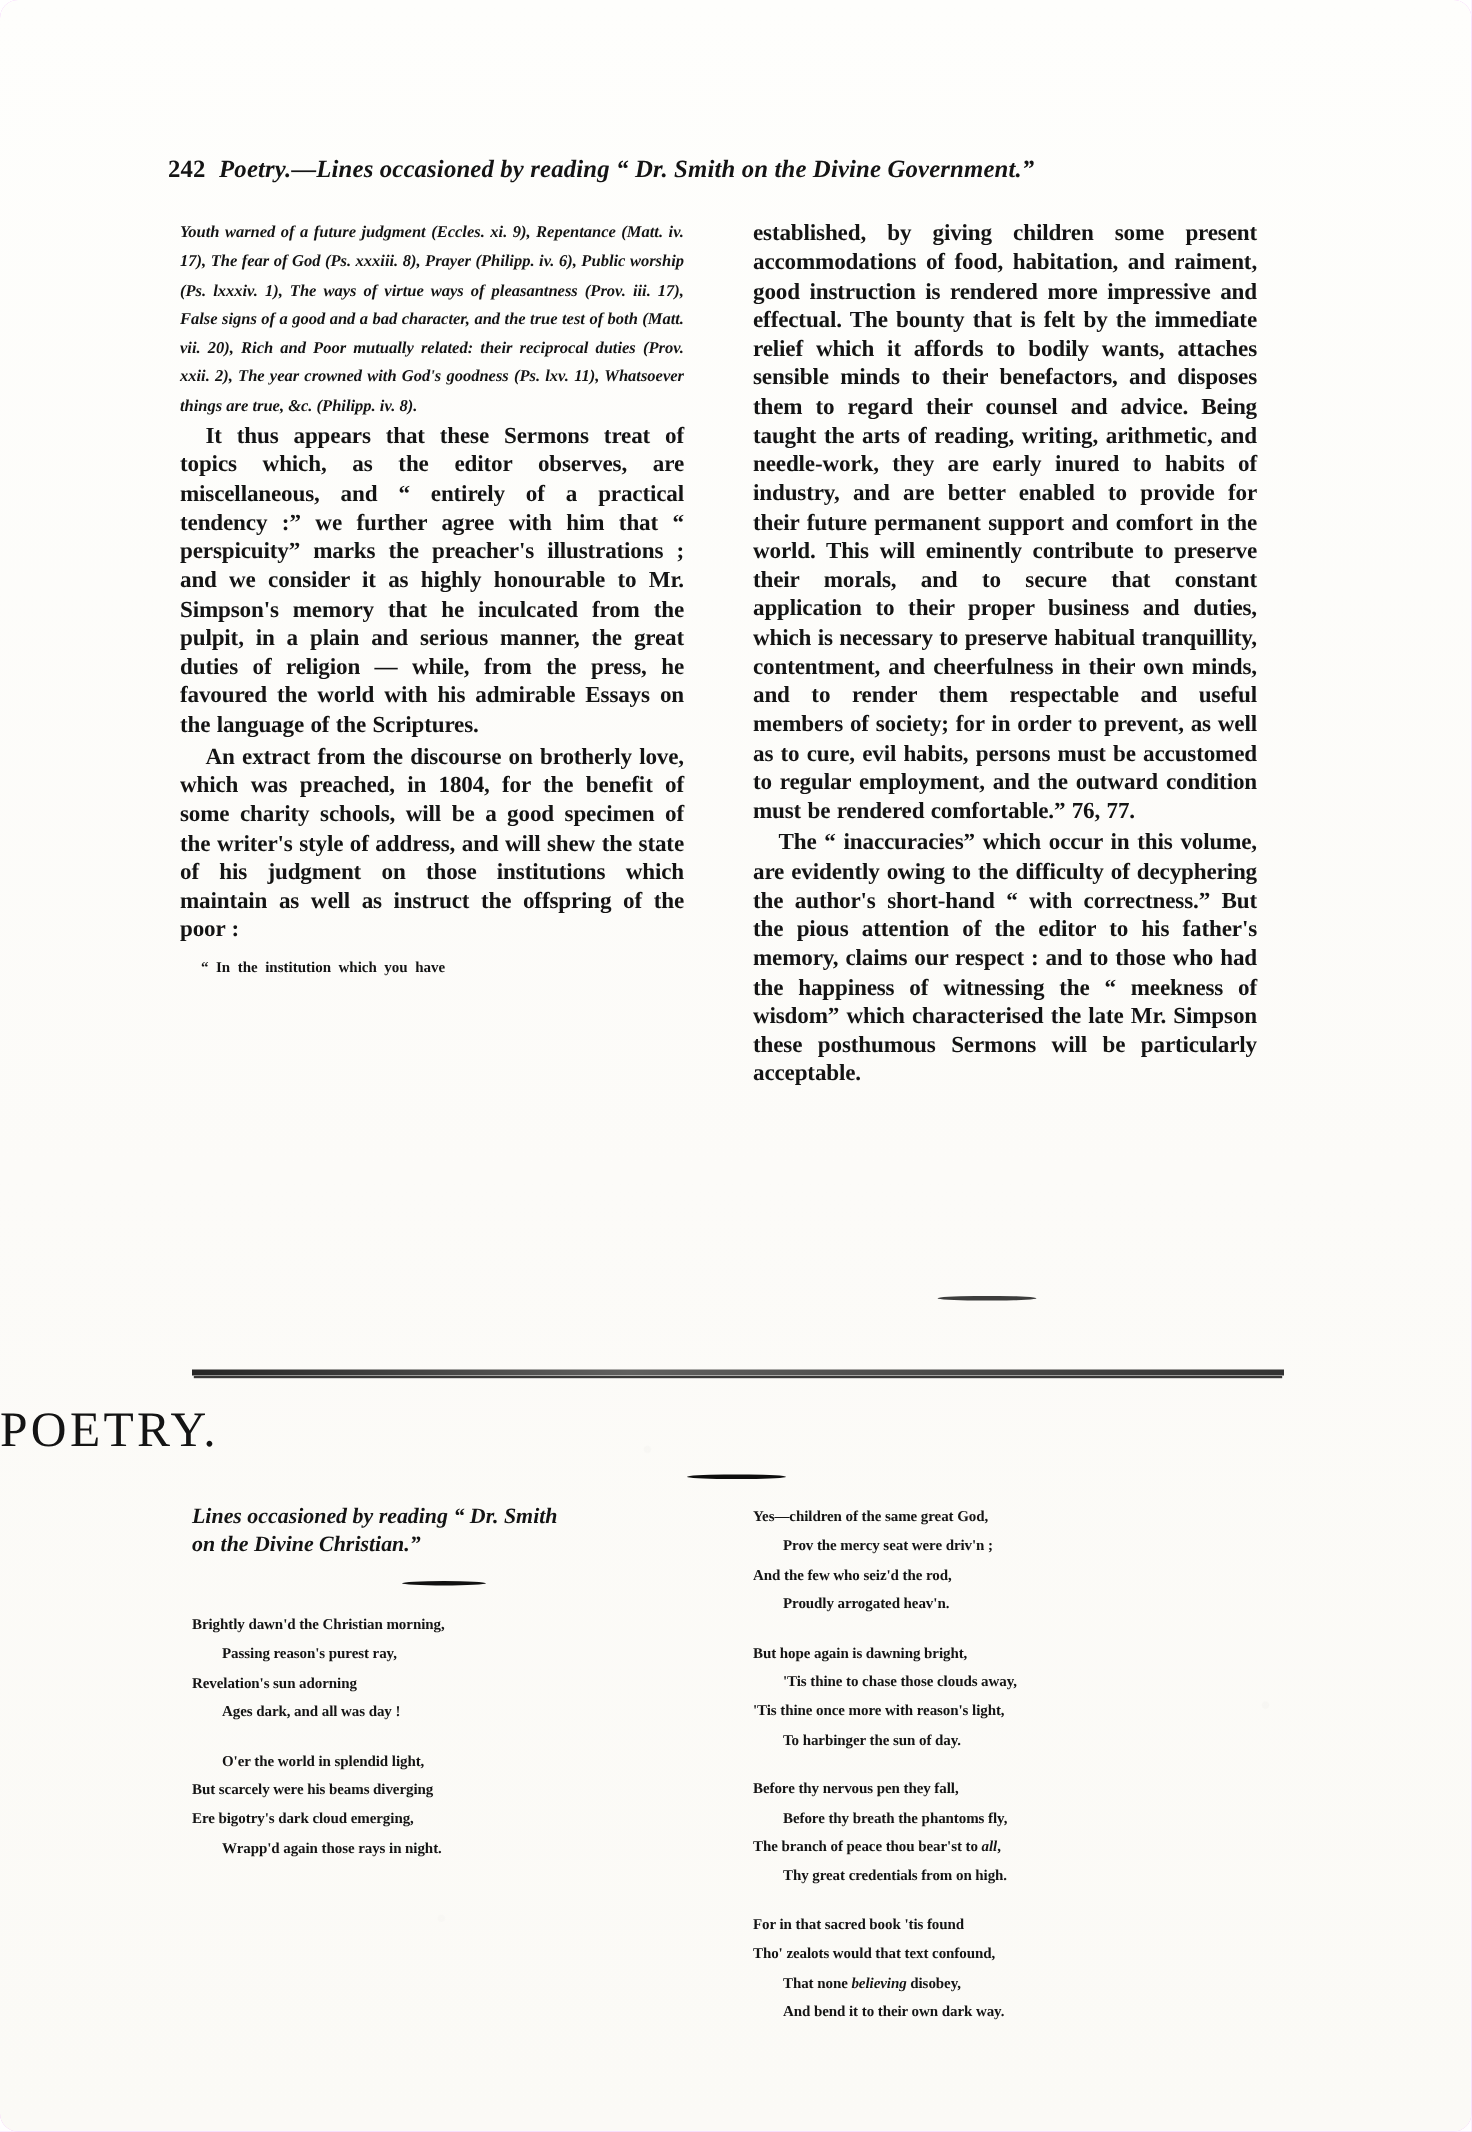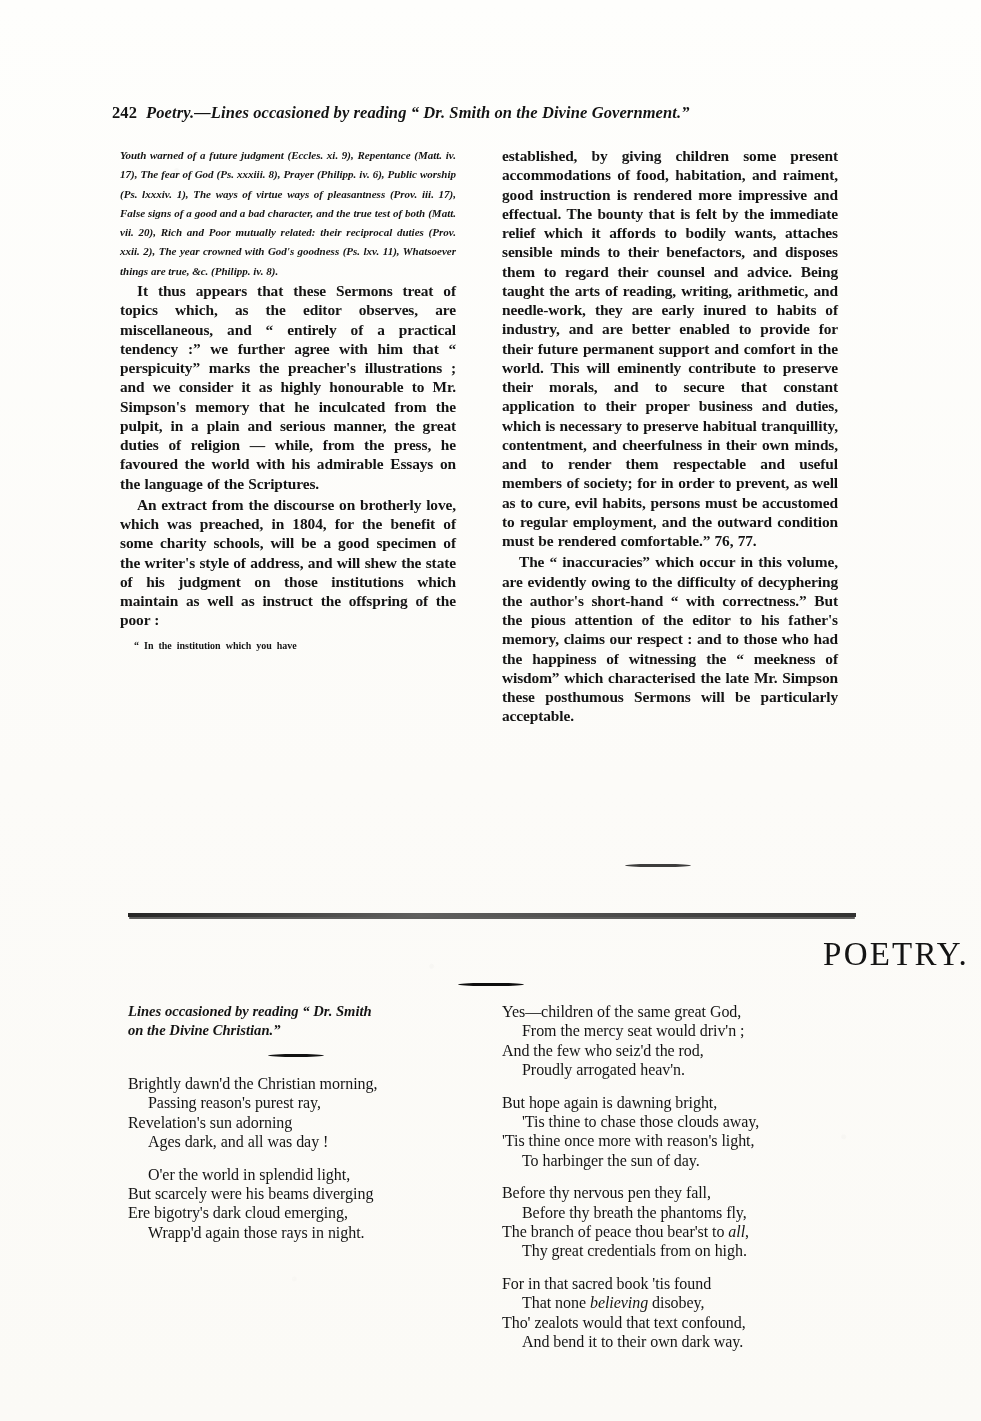--- a/index.html
+++ b/index.html
@@ -8,20 +8,21 @@
     background: #ffffff;
   }
   .page {
     position: relative;
     width: 981px;
     height: 1421px;
     background: #f0abfc;
     overflow: hidden;
     font-family: "Liberation Serif", "DejaVu Serif", serif;
     color: #141414;
+    border-radius: 12px;
   }
   
   .paper-tint {
     position: absolute;
     inset: 0;
     background:
       radial-gradient(circle at 18% 12%, rgba(0,0,0,0.018) 0 2px, transparent 3px),
       radial-gradient(circle at 72% 34%, rgba(0,0,0,0.015) 0 2px, transparent 3px),
       radial-gradient(circle at 44% 68%, rgba(0,0,0,0.015) 0 2px, transparent 3px),
       radial-gradient(circle at 86% 80%, rgba(0,0,0,0.014) 0 2px, transparent 3px),
@@ -97,23 +98,23 @@
     width: 728px;
     height: 4px;
     background:
       linear-gradient(90deg, rgba(0,0,0,0.85), rgba(0,0,0,0.62) 40%, rgba(0,0,0,0.8));
     box-shadow: 0 3px 0 -1.2px rgba(0,0,0,0.78);
   }
 
   .poetry-title {
     position: absolute;
     left: 0;
-    right: 12px;
+    right: 0;
     top: 936px;
-    text-align: right;
+    text-align: left;
     font-size: 33px;
     letter-spacing: 2.2px;
     font-weight: 400;
     font-family: "Liberation Serif", "DejaVu Serif", serif;
   }
   .rule-short {
     position: absolute;
     left: 50%;
     transform: translateX(-50%);
     top: 983px;
@@ -159,23 +160,23 @@
   .rule-tiny {
     width: 56px;
     height: 3px;
     background: #111;
     margin: 14px auto 17px auto;
     border-radius: 50%/1.5px;
   }
 
   .stanza {
     margin: 0 0 13px 0;
-    font-size: 16px;
+    font-size: 10px;
     line-height: 19.4px;
-    font-weight: 400;
+    font-weight: 700;
     letter-spacing: -0.05px;
   }
   .stanza .v { display: block; white-space: nowrap; }
   .stanza .v.ind { padding-left: 20px; }
   .stanza .v i { font-style: italic; }
 </style>
 </head>
 <body>
 
 <div class="page">
@@ -226,38 +227,38 @@
         <span class="v ind">O'er the world in splendid light,</span>
         <span class="v">But scarcely were his beams diverging</span>
         <span class="v">Ere bigotry's dark cloud emerging,</span>
         <span class="v ind">Wrapp'd again those rays in night.</span>
       </div>
     </div>
 
     <div class="poem-col poem-col-right">
       <div class="stanza">
         <span class="v">Yes—children of the same great God,</span>
-        <span class="v ind">From the mercy seat would driv'n ;</span>
+        <span class="v ind">Prov the mercy seat were driv'n ;</span>
         <span class="v">And the few who seiz'd the rod,</span>
         <span class="v ind">Proudly arrogated heav'n.</span>
       </div>
       <div class="stanza">
         <span class="v">But hope again is dawning bright,</span>
         <span class="v ind">'Tis thine to chase those clouds away,</span>
         <span class="v">'Tis thine once more with reason's light,</span>
         <span class="v ind">To harbinger the sun of day.</span>
       </div>
       <div class="stanza">
         <span class="v">Before thy nervous pen they fall,</span>
         <span class="v ind">Before thy breath the phantoms fly,</span>
         <span class="v">The branch of peace thou bear'st to <i>all</i>,</span>
         <span class="v ind">Thy great credentials from on high.</span>
       </div>
       <div class="stanza">
         <span class="v">For in that sacred book 'tis found</span>
+        <span class="v">Tho' zealots would that text confound,</span>
         <span class="v ind">That none <i>believing</i> disobey,</span>
-        <span class="v">Tho' zealots would that text confound,</span>
         <span class="v ind">And bend it to their own dark way.</span>
       </div>
     </div>
 
   </div>
 </div>
 
 </body></html>

